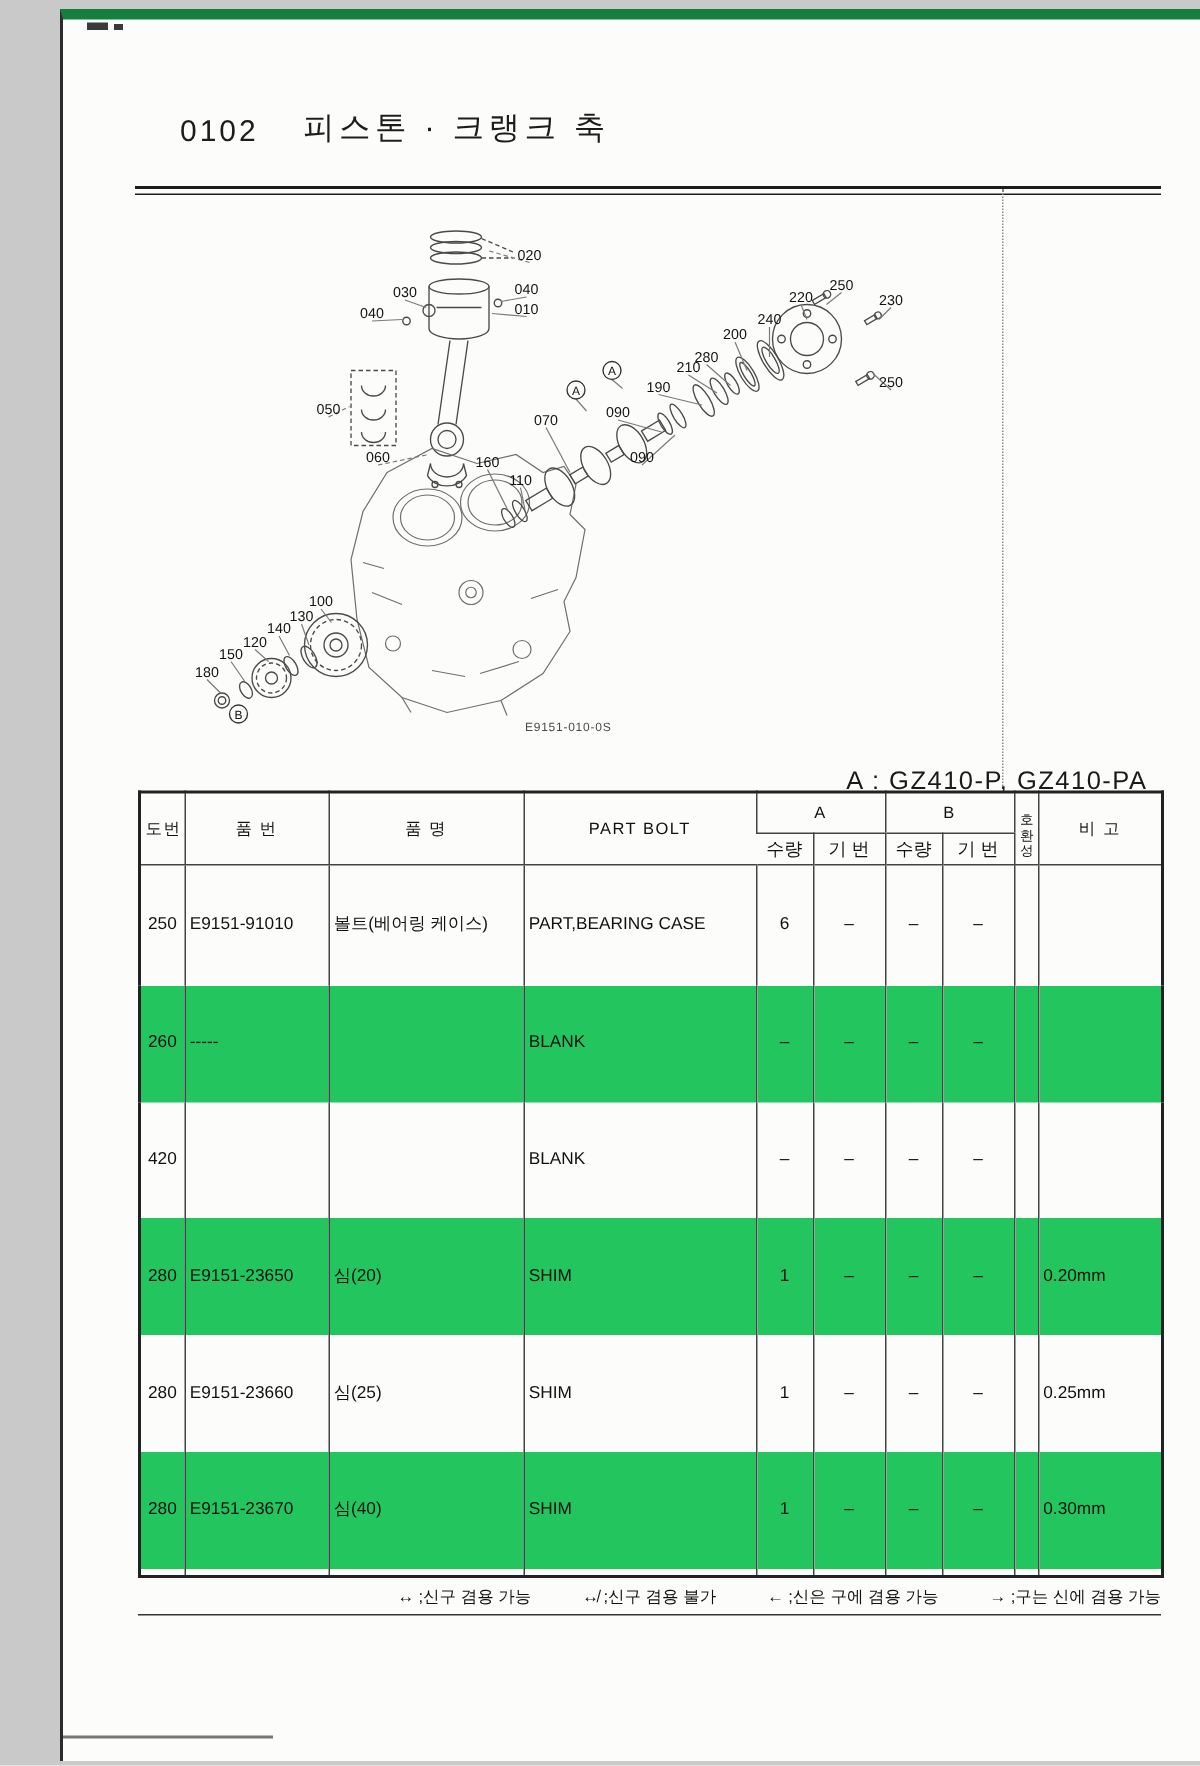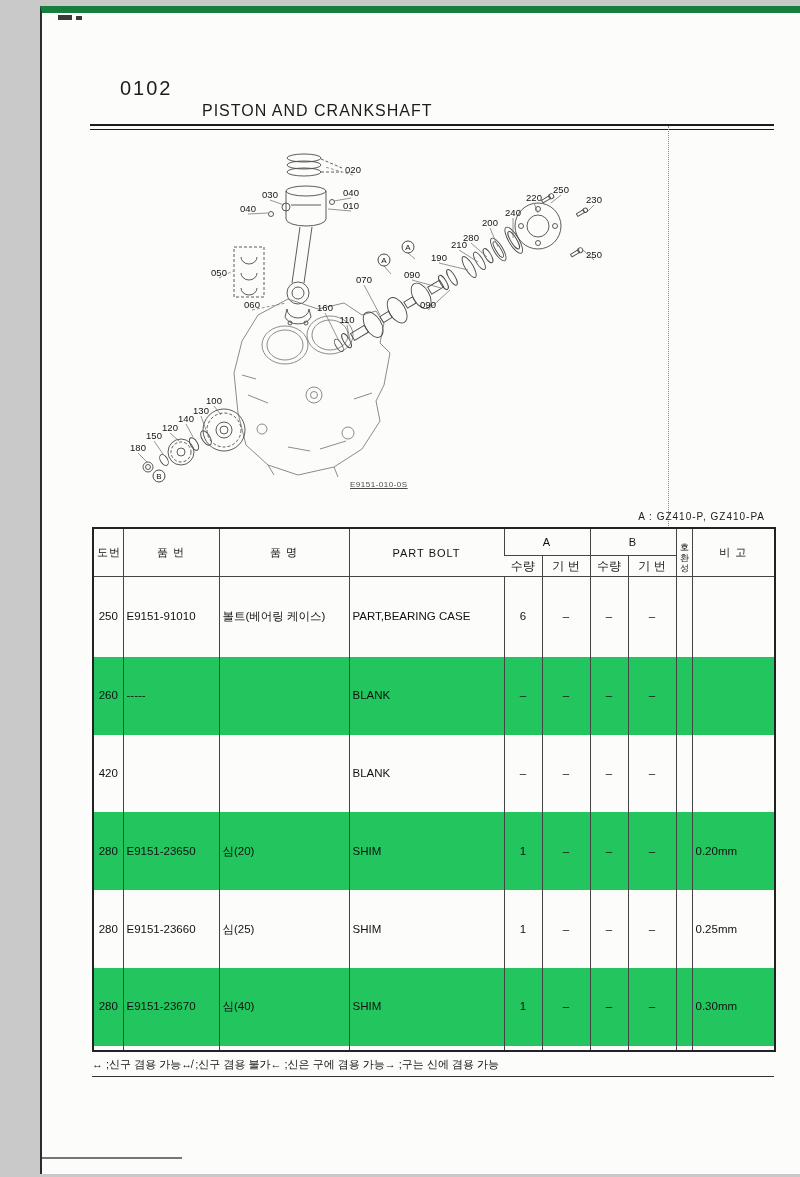--- a/index.html
+++ b/index.html
@@ -24,61 +24,61 @@
   .figure{left:50px;top:134px;width:680px;height:370px;}
   .fig-svg{position:absolute;left:0;top:0;}
   .art{stroke:#4a4a4a;fill:none;stroke-width:0.9;}
   .art .block{stroke:#6e6e6e;stroke-width:0.8;}
   .art .dash{stroke-dasharray:3,2;}
   .callout{font-size:9.5px;fill:#141414;text-anchor:middle;font-family:"Liberation Sans","DejaVu Sans",sans-serif;}
   .leader{stroke:#7a7a7a;stroke-width:0.8;fill:none;}
   .leader.dash{stroke-dasharray:3,2;}
   .marker-circle{fill:none;stroke:#333;stroke-width:0.9;}
   .marker-text{font-size:8px;fill:#111;text-anchor:middle;font-family:"Liberation Sans","DejaVu Sans",sans-serif;}
-  .fig-caption{position:absolute;left:258px;top:333px;font-size:8px;color:#4a4a4a;letter-spacing:0.5px;text-decoration:underline;}
-  
-  .variant{right:58px;top:498px;font-size:10px;letter-spacing:1px;color:#1a1a1a;}
+  .fig-caption{position:absolute;left:258px;top:333px;font-size:8px;color:#4a4a4a;letter-spacing:0.5px;}
+  
+  .variant{right:58px;top:498px;font-size:17px;letter-spacing:1px;color:#1a1a1a;}
   
   .parts-table{
     left:50px;top:514px;width:682px;height:525px;
     border-collapse:collapse;table-layout:fixed;border:2px solid #222;
   }
   .parts-table th,.parts-table td{
     border-left:1px solid #444;font-weight:400;overflow:hidden;white-space:nowrap;padding:0 3px;
   }
   .parts-table th:first-child,.parts-table td:first-child{border-left:none;}
   .h1 th{height:26px;border-bottom:1px solid #444;font-size:11px;text-align:center;vertical-align:middle;letter-spacing:1px;}
   .h2 th{height:20px;border-bottom:1px solid #444;font-size:12px;text-align:center;vertical-align:middle;}
   .th-compat{padding:0;text-align:center;}
   .vert{writing-mode:vertical-rl;text-orientation:upright;font-size:9px;line-height:1;display:inline-block;letter-spacing:1px;}
   .data-row td{height:15px;font-size:11.5px;line-height:15px;vertical-align:middle;}
   .data-row.hl{background:#22c55e;}
   .c-left{text-align:left;padding:0 4px;}
   .c-center{text-align:center;}
   .filler td{height:auto;}
   
-  .legend{left:50px;top:1044px;width:682px;display:flex;justify-content:flex-start;font-size:11px;color:#111;}
+  .legend{left:50px;top:1044px;width:682px;display:flex;justify-content:flex-end;gap:34px;font-size:11px;color:#111;}
   .legend-rule{left:50px;top:1063px;width:682px;height:1px;background:#333;}
   .page-number{left:0;top:1084px;width:100%;text-align:center;font-size:13px;color:#1a1a1a;}
   
   .artifact-a{left:16px;top:2px;width:14px;height:5px;background:#3a3a3a;}
   .artifact-b{left:34px;top:3px;width:6px;height:4px;background:#3a3a3a;}
   .artifact-c{left:0;top:1144px;width:140px;height:2px;background:#777;}
 </style>
 </head>
 <body>
 
 <div class="sheet">
 
   <div class="artifact-a"></div>
   <div class="artifact-b"></div>
   <div class="artifact-c"></div>
 
   <div class="hdr-code">0102</div>
-  <div class="hdr-title-en">PISTON AND CRANKSHAFT</div>
+  <div class="hdr-title-ko">피스톤 · 크랭크 축</div>
   <div class="rule-a"></div>
   <div class="rule-b"></div>
   <div class="col-divider"></div>
 
   <div class="figure">
     <svg class="fig-svg" viewBox="0 0 680 370" width="680" height="370">
       <g class="art">
 
         <ellipse cx="212" cy="11" rx="17" ry="4"></ellipse>
         <ellipse cx="212" cy="18" rx="17" ry="4"></ellipse>

